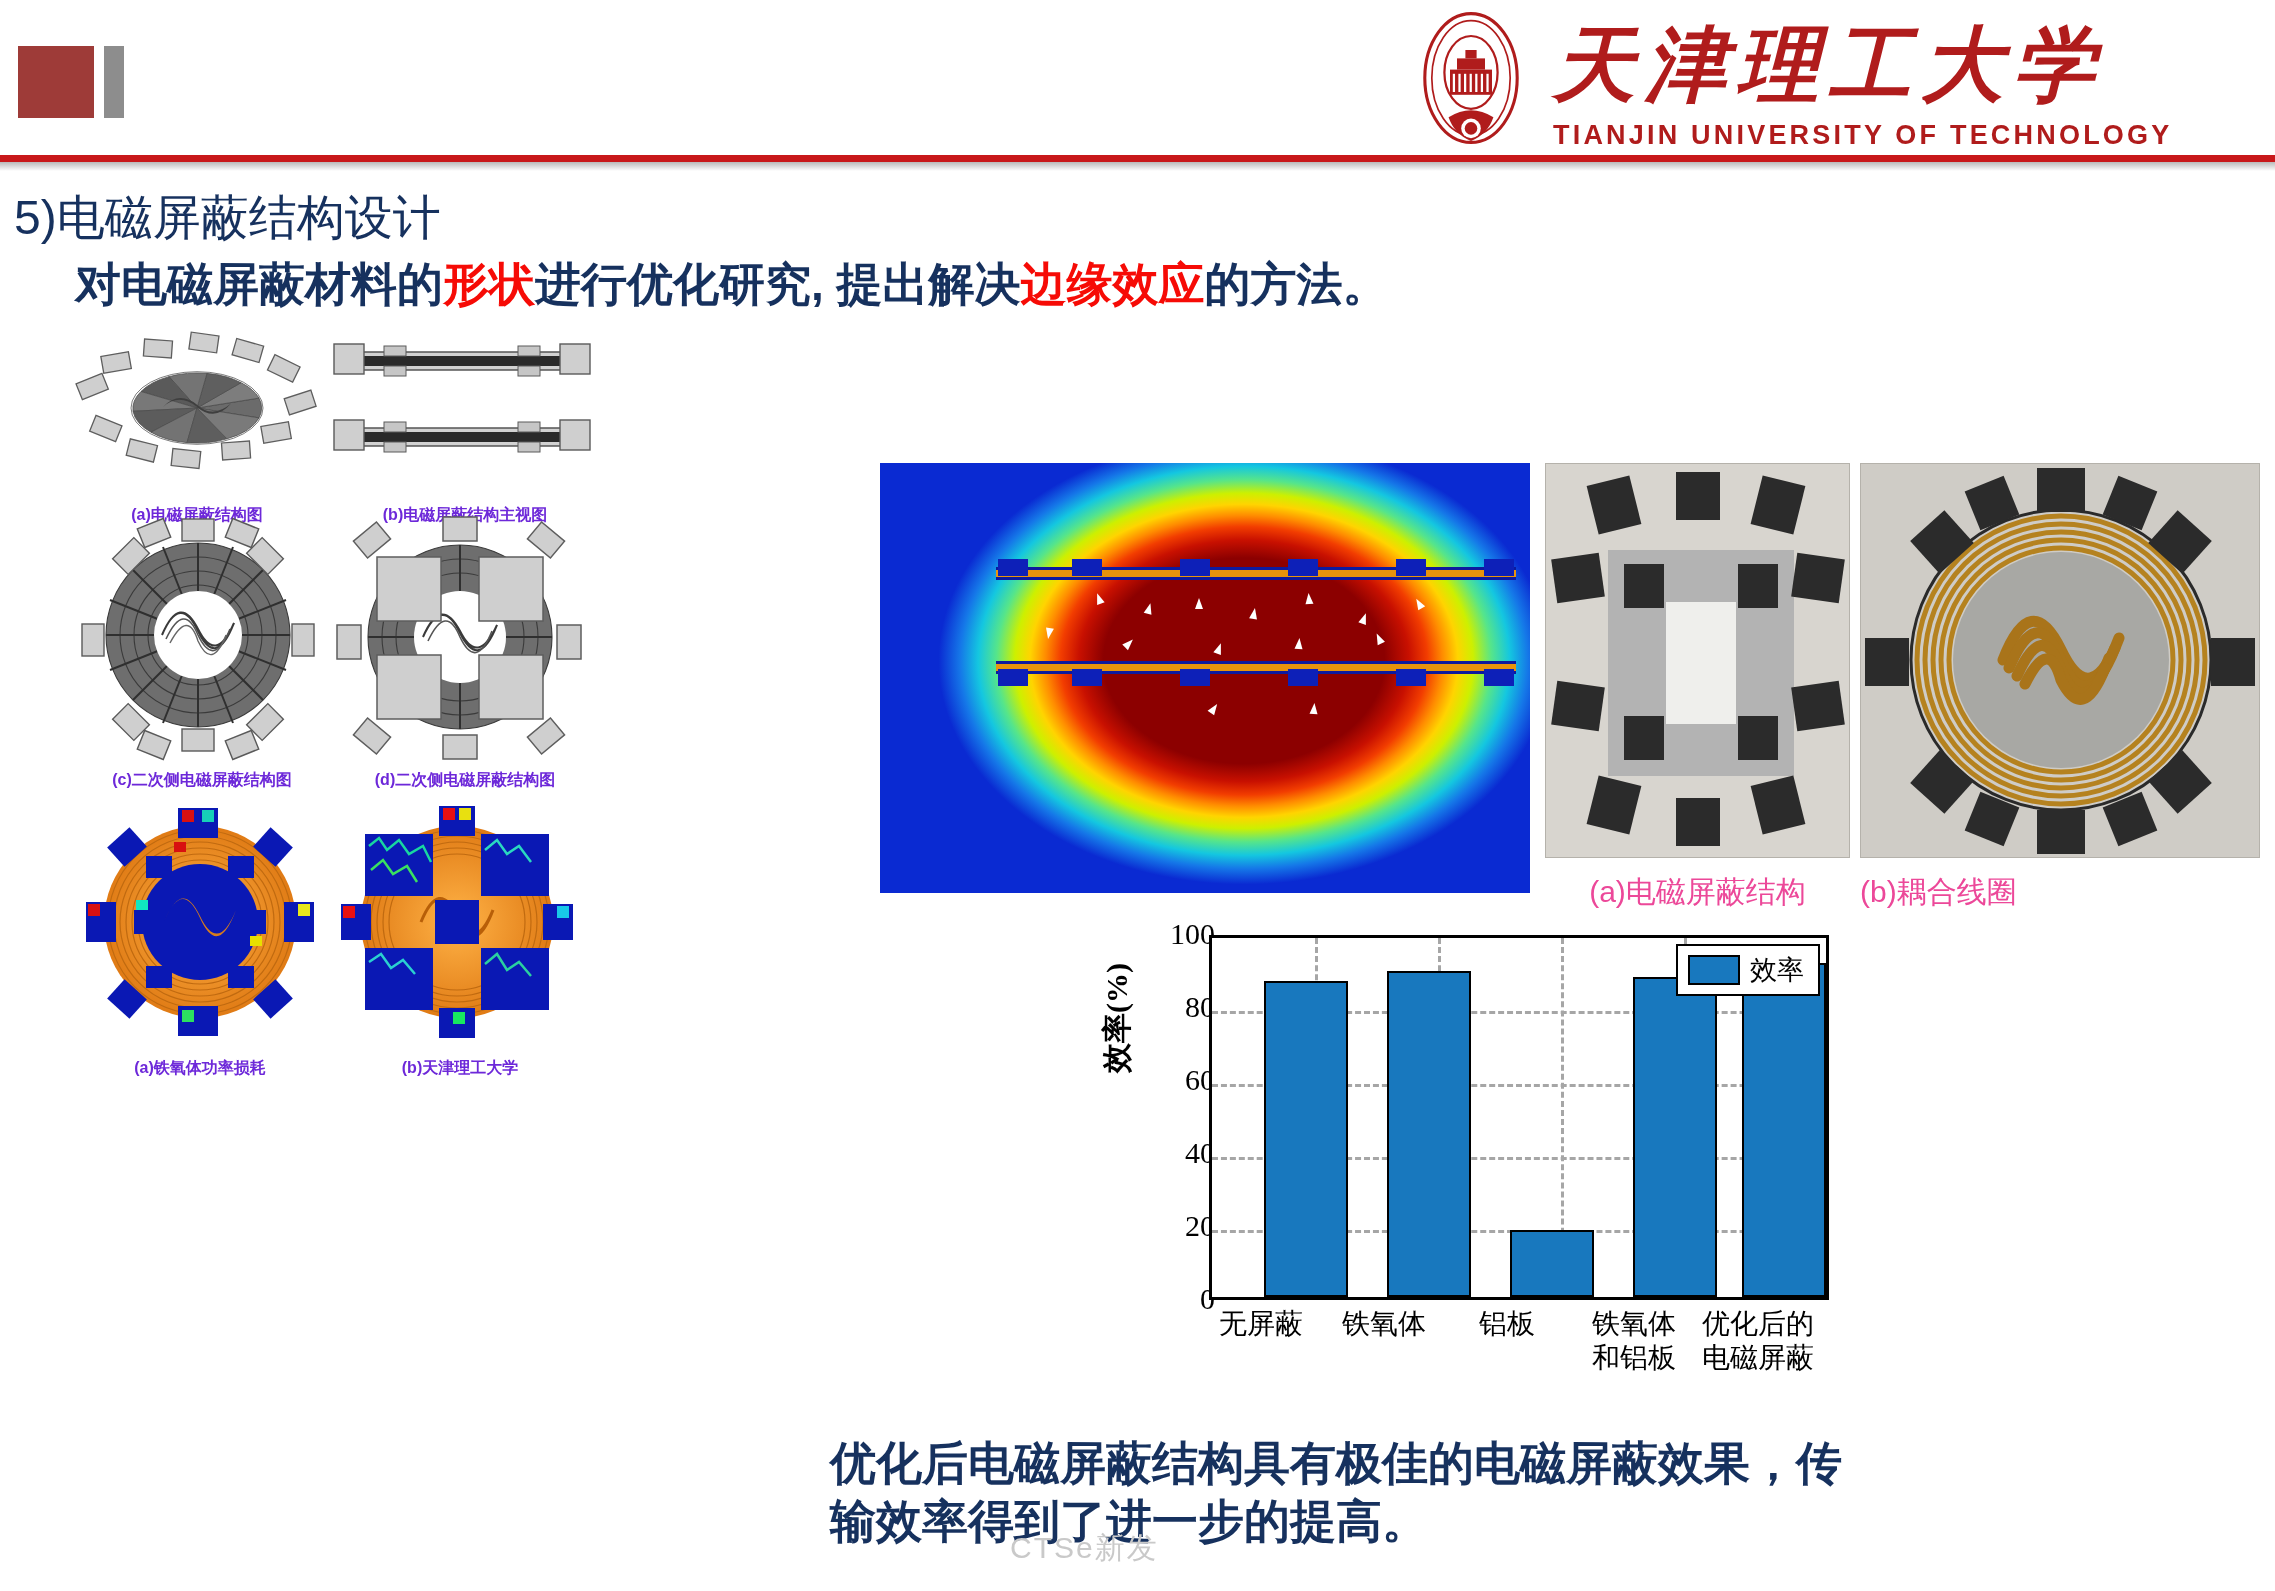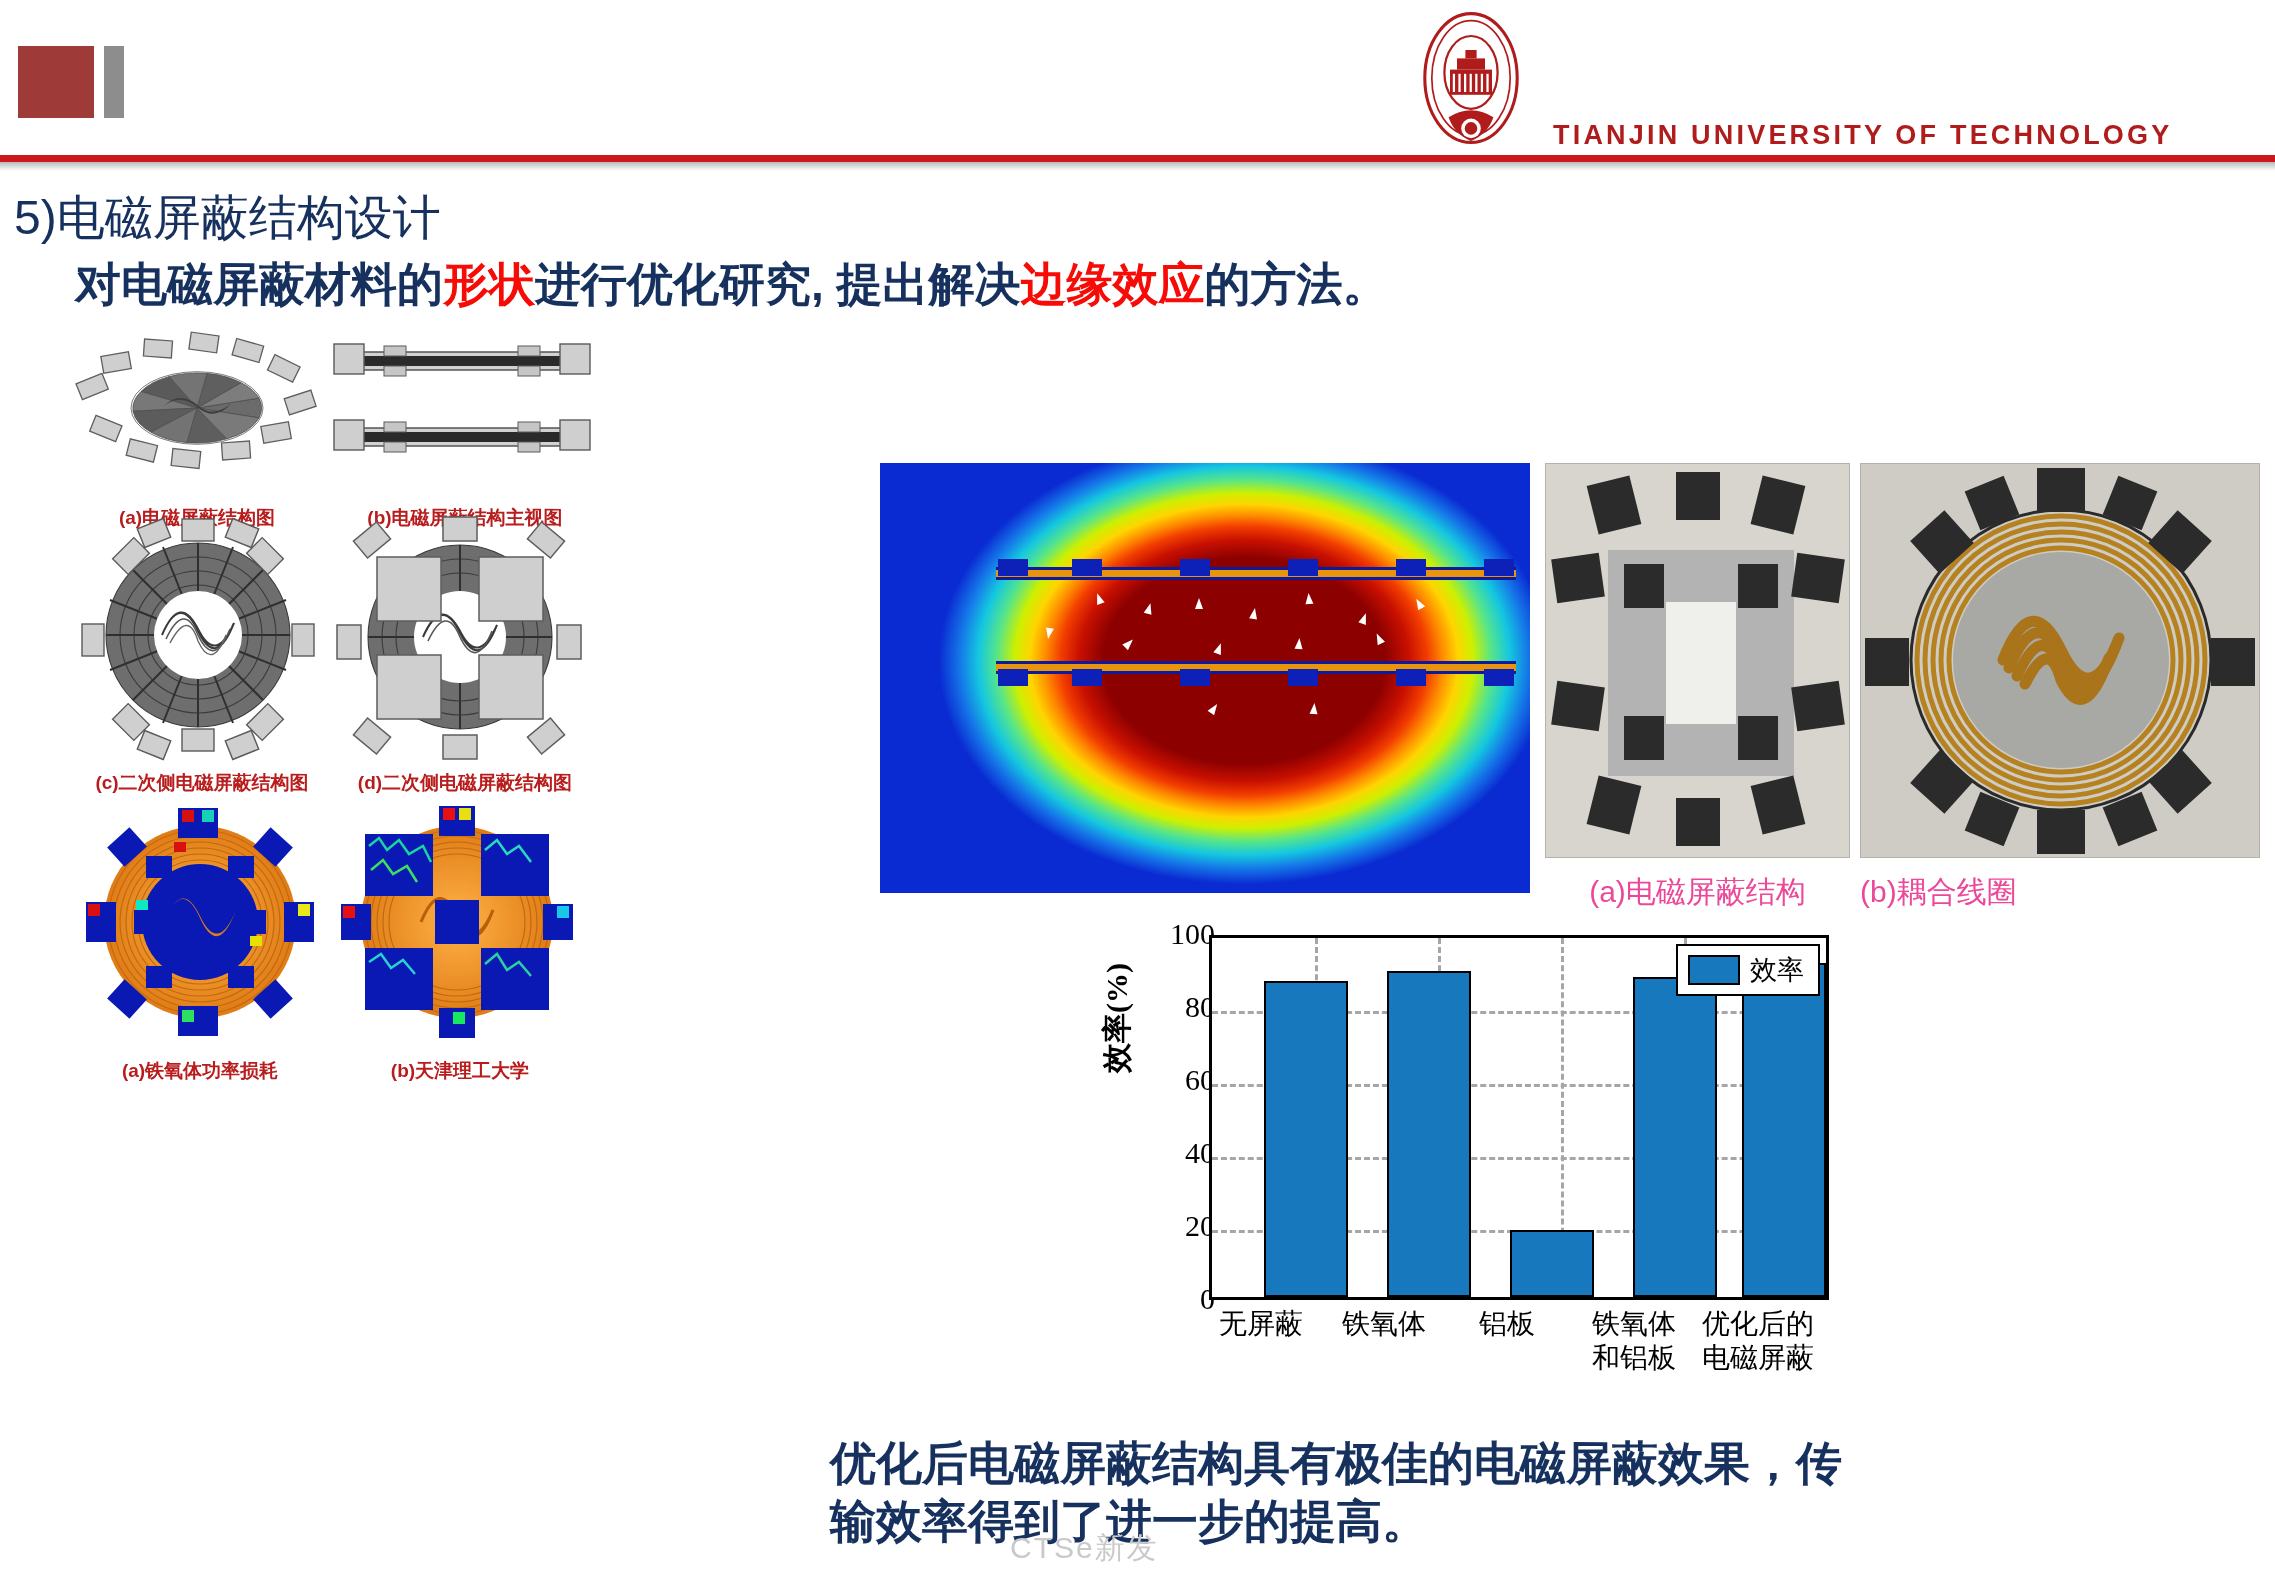--- a/index.html
+++ b/index.html
@@ -64,21 +64,21 @@
     font-family:"Liberation Sans","DejaVu Sans",sans-serif;
     font-weight:bold; font-size:46px; color:#16315e;
     white-space:nowrap;
   }
   #subtitle .hl { color:#f60b06; }
 
   
   .fig-cap {
     position:absolute; text-align:center;
     font-family:"Liberation Sans","DejaVu Sans",sans-serif;
-    font-weight:bold; font-size:19px; color:#b91c1c;
+    font-weight:bold; font-size:16px; color:#6d28d9;
     white-space:nowrap;
   }
   .panel { position:absolute; overflow:hidden; }
 
   
   #fig-a { left:72px; top:320px; width:250px; height:175px; }
   #fig-b { left:330px; top:330px; width:265px; height:155px; }
   #fig-c { left:78px; top:515px; width:240px; height:250px; }
   #fig-d { left:335px; top:515px; width:250px; height:250px; }
   #fig-e { left:78px; top:800px; width:245px; height:250px; }
@@ -201,20 +201,21 @@
         <rect x="45" y="47" width="1.6" height="13"></rect>
           <rect x="49" y="47" width="1.6" height="13"></rect>
         <rect x="53" y="47" width="1.6" height="13"></rect>
           <rect x="57" y="47" width="1.6" height="13"></rect>
         <rect x="61" y="47" width="1.6" height="13"></rect>
       </g>
       <path d="M34 78 q16 -10 32 0 q-4 12 -16 17 q-12 -5 -16 -17z" fill="#b01c1c"></path>
       <circle cx="50" cy="86" r="7" fill="#ffffff"></circle>
       <circle cx="50" cy="86" r="4.5" fill="#b01c1c"></circle>
     </svg>
+    <div id="logo-cn">天津理工大学</div>
     <div id="logo-en">TIANJIN UNIVERSITY OF TECHNOLOGY</div>
   </div>
 
   <div id="hdr-rule-red"></div>
   <div id="hdr-rule-shadow"></div>
 </div>
 
 <div id="section-heading">5)电磁屏蔽结构设计</div>
 
 <div id="subtitle">

